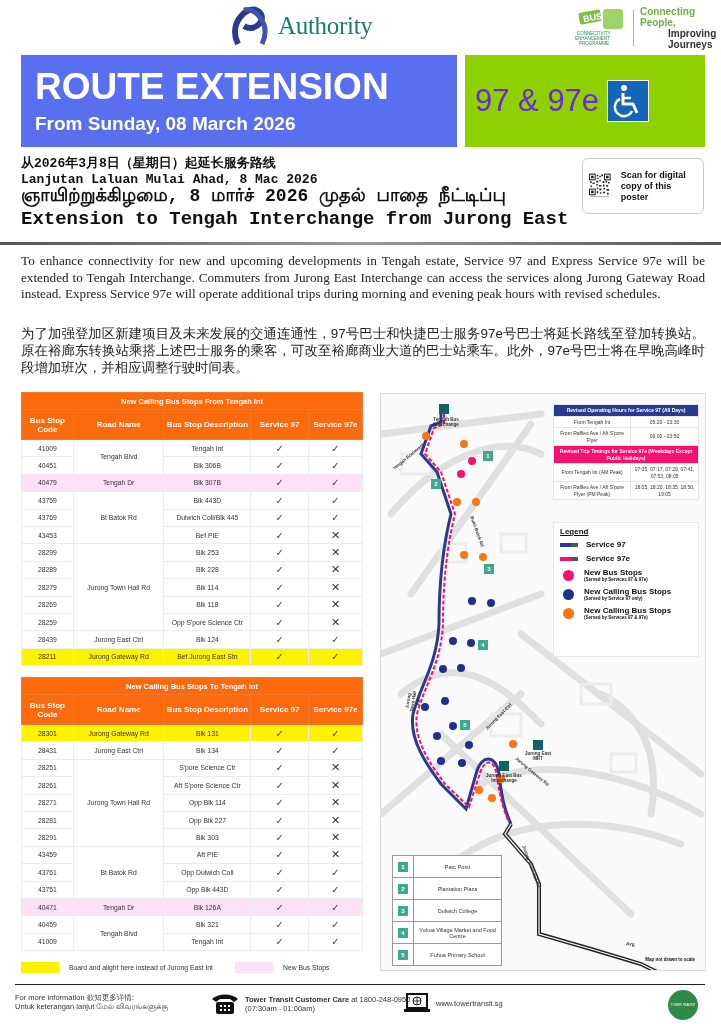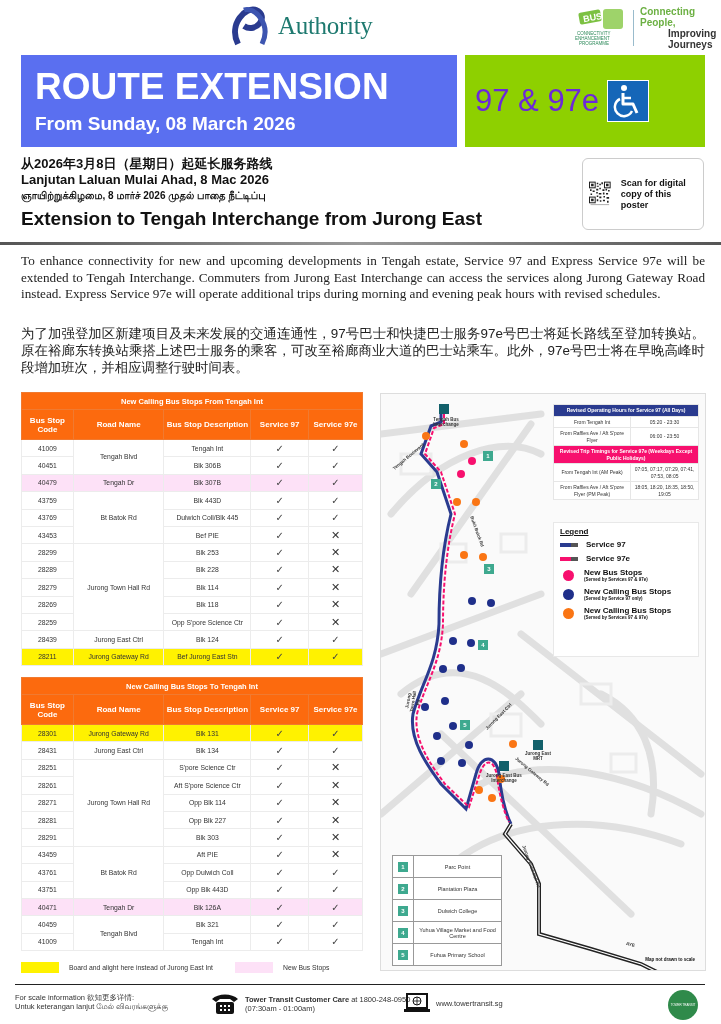--- a/index.html
+++ b/index.html
@@ -19,26 +19,26 @@
 
   
   .banner-left { position: absolute; left: 21px; top: 55px; width: 436px; height: 92px; background: #5a6ff0; padding: 12px 14px; }
   .banner-left .t1 { color: #fff; font-weight: bold; font-size: 37px; line-height: 40px; }
   .banner-left .t2 { color: #fff; font-weight: bold; font-size: 19px; margin-top: 6px; }
   .banner-right { position: absolute; left: 465px; top: 55px; width: 240px; height: 92px; background: #8ed000; display: flex; align-items: center; padding-left: 10px; }
   .banner-right .svc { font-weight: normal; font-size: 31px; color: #6d28d9; }
   .wc { width: 42px; height: 42px; background: #1566b8; margin-left: 8px; display: flex; align-items: center; justify-content: center; border: 1px solid #fff; }
 
   
-  .subs { position: absolute; left: 21px; top: 156px; }
+  .subs { position: absolute; left: 21px; top: 156px; font-family: Liberation Mono, monospace; }
   .subs div { font-weight: bold; font-size: 13px; line-height: 16px; }
-  .subs .tamil { font-size: 10px; }
+  .subs .tamil { font-size: 18px; }
   .subs .headline { font-size: 19px; margin-top: 7px; }
 
-  .qr { position: absolute; left: 582px; top: 158px; width: 122px; height: 72px; border: 1px solid #ccc; border-radius: 6px; display: flex; align-items: center; padding: 4px 6px; }
+  .qr { position: absolute; left: 582px; top: 158px; width: 122px; height: 56px; border: 1px solid #ccc; border-radius: 6px; display: flex; align-items: center; padding: 4px 6px; }
   .qr .code { width: 42px; height: 48px; }
   .qr .qrtxt { font-weight: bold; font-size: 9px; line-height: 11px; margin-left: 10px; }
 
   .rule { position: absolute; left: 0; top: 242px; width: 721px; height: 3px; background: linear-gradient(to right, #555, #999, #555); }
 
   .para { position: absolute; left: 21px; width: 684px; font-size: 13.2px; line-height: 16.5px; text-align: justify; color: #222; }
   .para.en { top: 253px; font-family: Liberation Serif, serif; }
   .para.zh { top: 325px; font-size: 13.4px; line-height: 17px; }
 
   
@@ -552,21 +552,21 @@
           <td class="n"><span class="nb">5</span></td>
           <td>Fuhua Primary School</td>
         </tr>
   </tbody>
     </table>
   <div class="scale">Map not drawn to scale</div>
 </div>
 
 <div class="frule"></div>
 <div class="foot f1">
-  <div>For scale information 欲知更多详情:</div>
+  <div>For more information 欲知更多详情:</div>
   <div>Untuk keterangan lanjut மேல் விவரங்களுக்கு</div>
 </div>
 <div class="foot f2">
   <svg width="30" height="22" viewBox="0 0 30 22" style="margin-right:5px;">
     <path d="M2 6 C 8 0, 22 0, 28 6 L24 9 L20 6 L10 6 L6 9 Z" fill="#111"></path>
     <rect x="6" y="9" width="18" height="12" rx="2" fill="#111"></rect>
     <g fill="#fff">
         <rect x="10" y="12" width="2" height="2"></rect>
         <rect x="14" y="12" width="2" height="2"></rect>
         <rect x="18" y="12" width="2" height="2"></rect>

